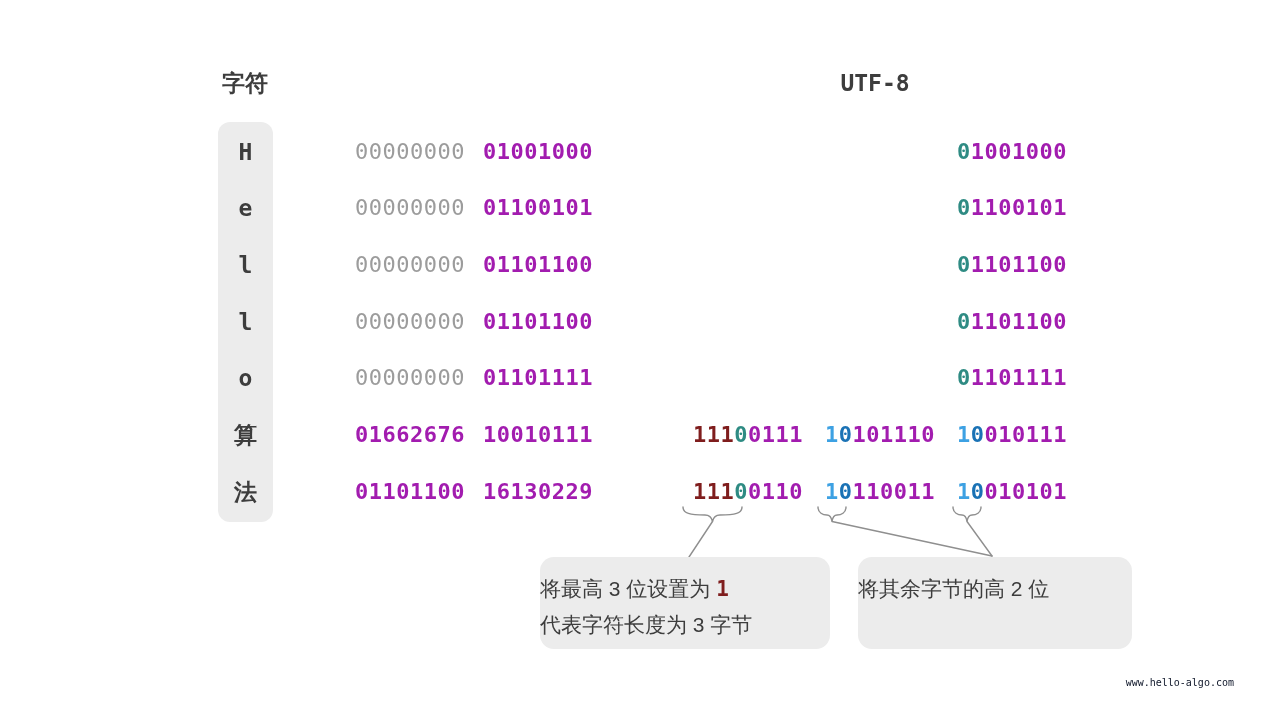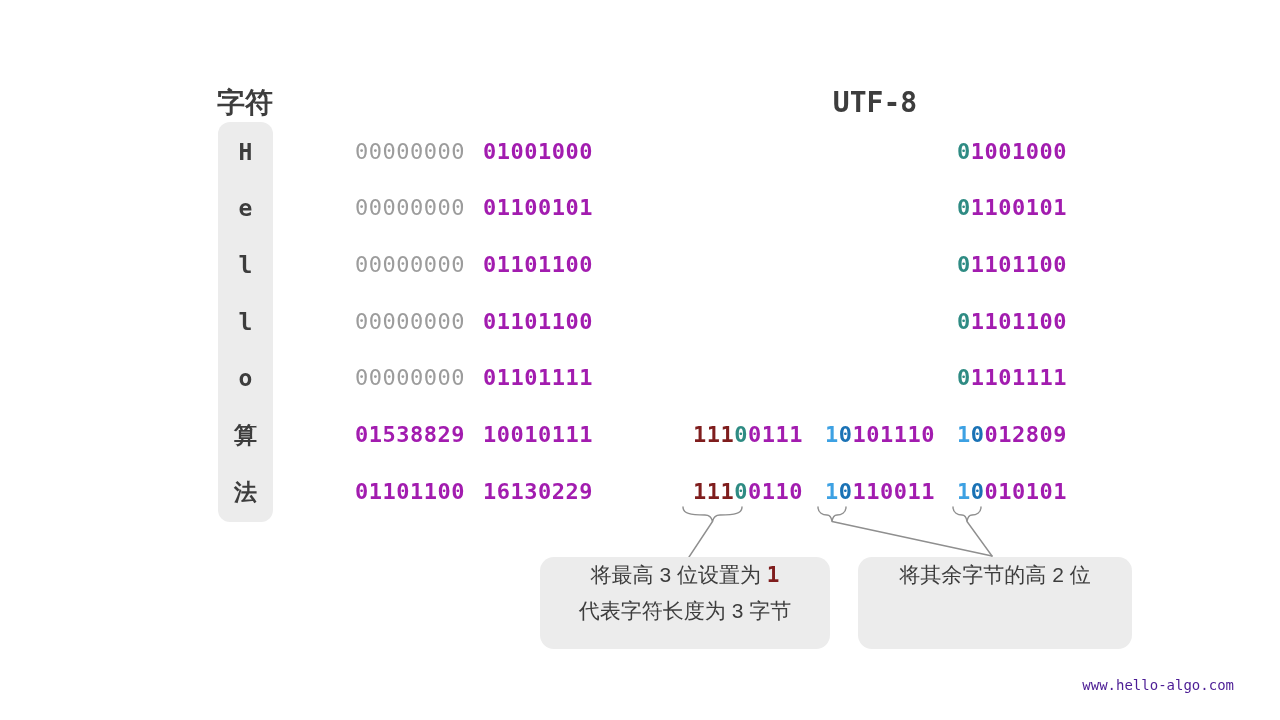--- a/index.html
+++ b/index.html
@@ -2,21 +2,21 @@
 <html><head>
 <meta charset="utf-8">
 <style>
   html,body{margin:0;padding:0;background:#ffffff;}
   .canvas{
     position:relative;width:1280px;height:720px;background:#ffffff;
     overflow:hidden;font-family:"Liberation Sans",sans-serif;
   }
   .hdr{
     position:absolute;height:30px;line-height:30px;text-align:center;
-    font-weight:700;color:#3d3d3d;font-size:28px;margin-top:20px;
+    font-weight:700;color:#3d3d3d;font-size:23px;
   }
   .hdr-mono{font-family:"DejaVu Sans Mono",monospace;}
   .char-col-bg{
     position:absolute;left:218px;top:122px;width:55px;height:400px;
     background:#ececec;border-radius:12px;
   }
   .row{position:absolute;left:0;width:1280px;height:28px;}
   .cell-char{
     position:absolute;left:218px;width:55px;height:28px;line-height:28px;
     text-align:center;font-weight:700;font-size:23px;color:#3d3d3d;
@@ -37,31 +37,31 @@
   .byte.light{font-weight:400;}
   .c-dark{color:#a21caf;}
   .c-gray{color:#9c9c9c;}
   .c-green{color:#7f1d1d;}
   .c-teal{color:#2e8b83;}
   .c-blue1{color:#3da1e3;}
   .c-blue0{color:#1a72b5;}
   .annot-svg{position:absolute;left:0;top:0;pointer-events:none;}
   .callout{
     position:absolute;background:#ececec;border-radius:14px;
-    text-align:center;color:#3d3d3d;font-size:21px;line-height:36px;
-    padding-top:0;box-sizing:border-box;
+    color:#3d3d3d;font-size:21px;line-height:36px;
+    padding-top:14px;box-sizing:border-box;
   }
   .callout .num{
     font-family:"DejaVu Sans Mono",monospace;font-weight:700;font-size:21px;
   }
   .callout-left{left:540px;top:557px;width:290px;height:92px;}
   .callout-right{left:858px;top:557px;width:274px;height:92px;}
   .watermark{
     position:absolute;right:46px;top:677px;
-    font-family:"DejaVu Sans Mono",monospace;font-size:14px;color:#4c1d95;
+    font-family:"DejaVu Sans Mono",monospace;font-size:10px;color:#0f172a;
   }
 </style>
 </head>
 <body>
 
 <div class="canvas">
 
   <div class="hdr" style="left:195px;top:68px;width:100px;">字符</div>
   <div class="hdr hdr-mono" style="left:775px;top:68px;width:200px;">UTF-8</div>
 
@@ -114,27 +114,27 @@
           <span class="byte light"><span class="c-gray">00000000</span></span>
           <span class="byte"><span class="c-dark">01101111</span></span>
         </div>
         <div class="cell-utf8">
           <span class="byte"><span class="c-teal">0</span><span class="c-dark">1101111</span></span>
         </div>
       </div>
       <div class="row" style="top: 421px;">
         <div class="cell-char cjk">算</div>
         <div class="cell-unicode">
-          <span class="byte"><span class="c-dark">01538829</span></span>
+          <span class="byte"><span class="c-dark">01662676</span></span>
           <span class="byte"><span class="c-dark">10010111</span></span>
         </div>
         <div class="cell-utf8">
           <span class="byte"><span class="c-green">111</span><span class="c-teal">0</span><span class="c-dark">0111</span></span>
           <span class="byte"><span class="c-blue1">1</span><span class="c-blue0">0</span><span class="c-dark">101110</span></span>
-          <span class="byte"><span class="c-blue1">1</span><span class="c-blue0">0</span><span class="c-dark">012809</span></span>
+          <span class="byte"><span class="c-blue1">1</span><span class="c-blue0">0</span><span class="c-dark">010111</span></span>
         </div>
       </div>
       <div class="row" style="top: 478px;">
         <div class="cell-char cjk">法</div>
         <div class="cell-unicode">
           <span class="byte"><span class="c-dark">01101100</span></span>
           <span class="byte"><span class="c-dark">16130229</span></span>
         </div>
         <div class="cell-utf8">
           <span class="byte"><span class="c-green">111</span><span class="c-teal">0</span><span class="c-dark">0110</span></span>

